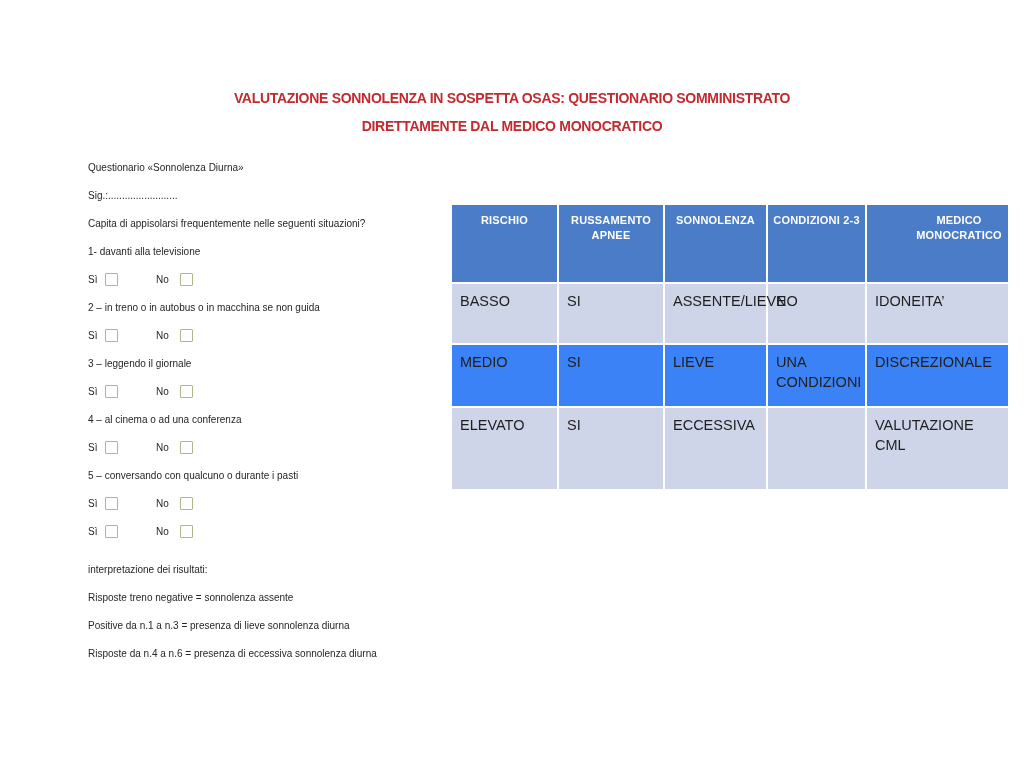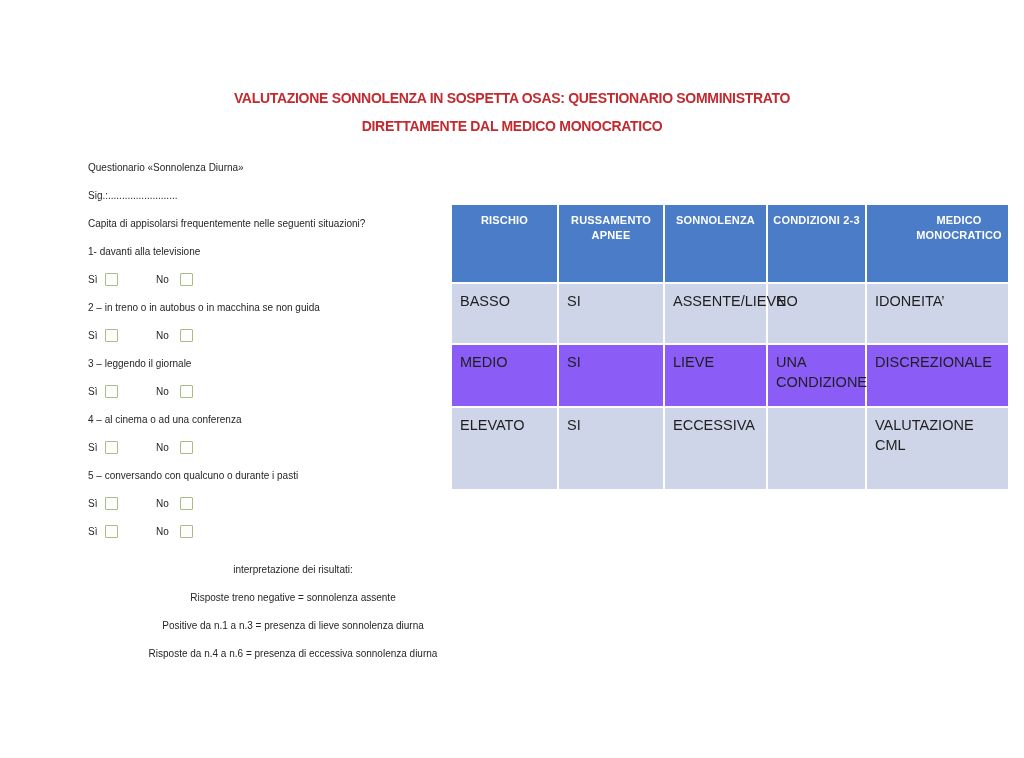--- a/index.html
+++ b/index.html
@@ -42,21 +42,21 @@
   }
   .yn-label-yes { display: inline-block; width: 17px; }
   .yn-label-no  { display: inline-block; width: 24px; margin-left: 38px; }
   .checkbox {
     display: inline-block;
     width: 13px; height: 13px;
     border: 1.5px solid #a9bb8a;
     background: #fdfefb;
     border-radius: 1px;
   }
-  .interpretation { margin-top: 17px; text-align: center; }
+  .interpretation { margin-top: 17px; }
 
   
   .risk-table {
     position: absolute;
     top: 205px; left: 452px;
     width: 556px;
     border-collapse: collapse;
     table-layout: fixed;
   }
   .risk-table th {
@@ -80,21 +80,21 @@
     line-height: 20px;
     color: #1f1f1f;
     vertical-align: top;
     padding: 7px 4px 0 8px;
     border-right: 2px solid #ffffff;
     border-bottom: 2px solid #ffffff;
     white-space: pre-line;
   }
   .risk-table td:last-child { border-right: none; }
   .risk-table tr.band-dark td  { background: #cfd5e8; }
-  .risk-table tr.band-light td { background: #8b5cf6; }
+  .risk-table tr.band-light td { background: #3b82f6; }
   .risk-table tr.row-1 { height: 61px; }
   .risk-table tr.row-2 { height: 63px; }
   .risk-table tr.row-3 { height: 83px; margin-left: 27px; }
 </style>
 </head>
 <body>
 
 <div class="slide">
 
   <div class="slide-title">VALUTAZIONE SONNOLENZA IN SOSPETTA OSAS: QUESTIONARIO SOMMINISTRATO
@@ -185,21 +185,21 @@
         <td>SI</td>
         <td>ASSENTE/LIEVE</td>
         <td>NO</td>
         <td>IDONEITA’</td>
       </tr>
       <tr class="band-light row-2">
         <td>MEDIO</td>
         <td>SI</td>
         <td>LIEVE</td>
         <td>UNA
-CONDIZIONE</td>
+CONDIZIONI</td>
         <td>DISCREZIONALE</td>
       </tr>
       <tr class="band-dark row-3">
         <td>ELEVATO</td>
         <td>SI</td>
         <td>ECCESSIVA</td>
         <td></td>
         <td>VALUTAZIONE
 CML</td>
       </tr>

